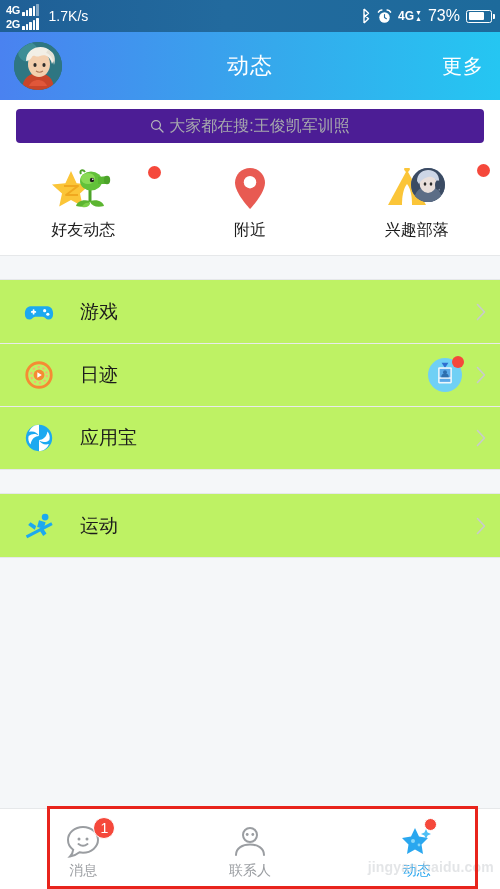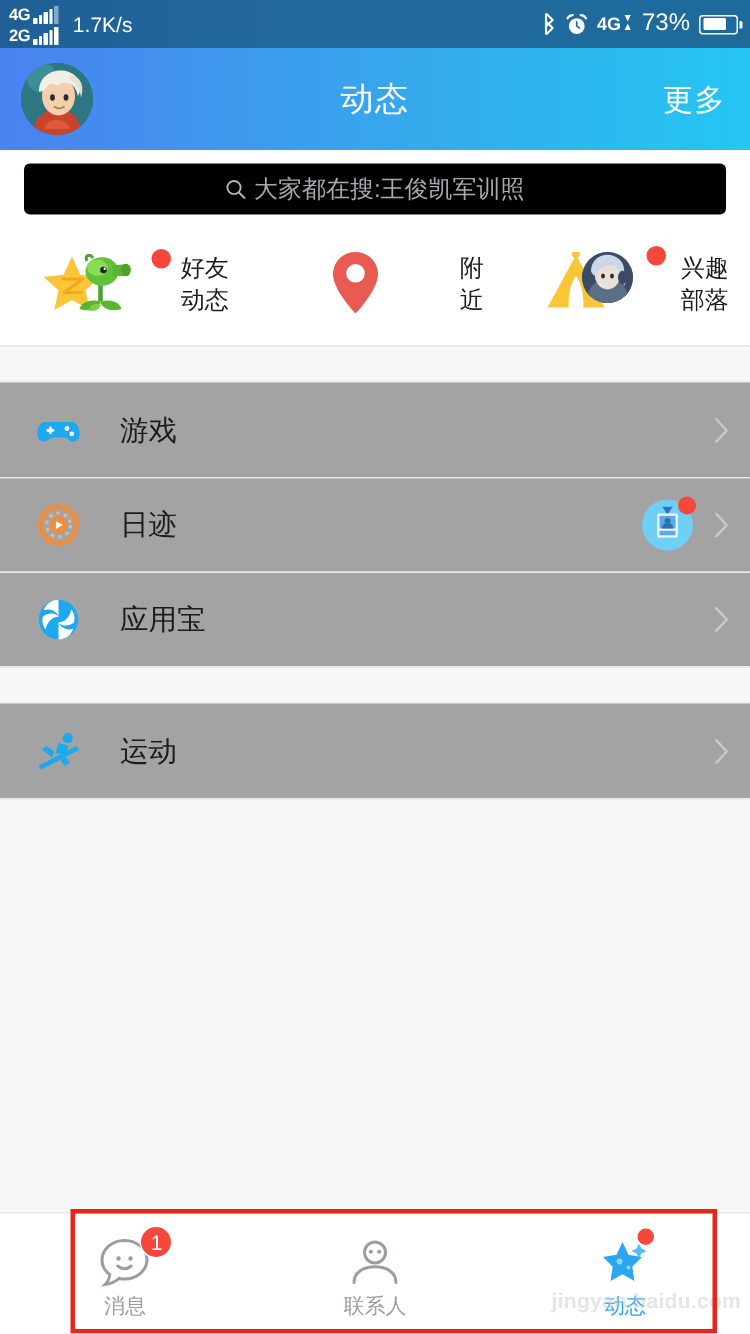--- a/index.html
+++ b/index.html
@@ -69,31 +69,31 @@
     color:#fff; font-size:22px; letter-spacing:1px; pointer-events:none;
   }
   .hdr-more{
     margin-left:auto; margin-right:16px; color:#fff;
     font-size:20px; letter-spacing:1px; position:relative; z-index:2;
   }
 
   
   .search-wrap{ background:#fff; padding:9px 16px 11px; }
   .search{
-    height:34px; background:#000000; border-radius:4px;
+    height:34px; background:#4c1d95; border-radius:4px;
     display:flex; align-items:center; justify-content:center;
     color:#a6a8ad; font-size:16px; gap:5px;
   }
   .mag{ width:14px; height:14px; flex:none; }
 
   
   .grid{
     background:#fff; display:flex; padding:6px 0 14px;
   }
-  .cell{ flex:1; display:flex; flex-direction:row; align-items:center; }
+  .cell{ flex:1; display:flex; flex-direction:column; align-items:center; }
   .cell-ic{ height:56px; width:100%; display:flex; align-items:center; justify-content:center; position:relative; }
   .cell-lb{ font-size:16px; color:#1c1c1c; margin-top:4px; }
   .reddot{
     position:absolute; width:13px; height:13px; border-radius:50%;
     background:#f5483b; top:4px;
   }
 
   
   .ic-star{ position:relative; width:68px; height:48px; }
   .star-shape{
@@ -111,21 +111,21 @@
   .tava{
     position:absolute; left:30px; top:4px; width:34px; height:34px;
     border-radius:50%; overflow:hidden; background:#7b8fa8;
   }
 
   
   .gap{ height:25px; background:#f5f7f9; border-top:1px solid #e6e8ea; border-bottom:1px solid #e6e8ea; }
   .section{ background:#fff; }
   .row{
     height:63px; display:flex; align-items:center; padding:0 14px 0 22px;
-    position:relative; background:#a3a3a3;
+    position:relative; background:#bef264;
   }
   .row + .row:before{
     content:""; position:absolute; left:0; right:0; top:0; height:1px; background:#e9eaec;
   }
   .row-ic{ width:34px; height:34px; flex:none; display:flex; align-items:center; justify-content:center; }
   .row-lb{ font-size:19px; color:#1c1c1c; margin-left:24px; }
   .row-right{ margin-left:auto; display:flex; align-items:center; gap:14px; }
   .row-badge{
     width:34px; height:34px; border-radius:50%; background:#6fd0f5;
     position:relative; display:flex; align-items:center; justify-content:center;

